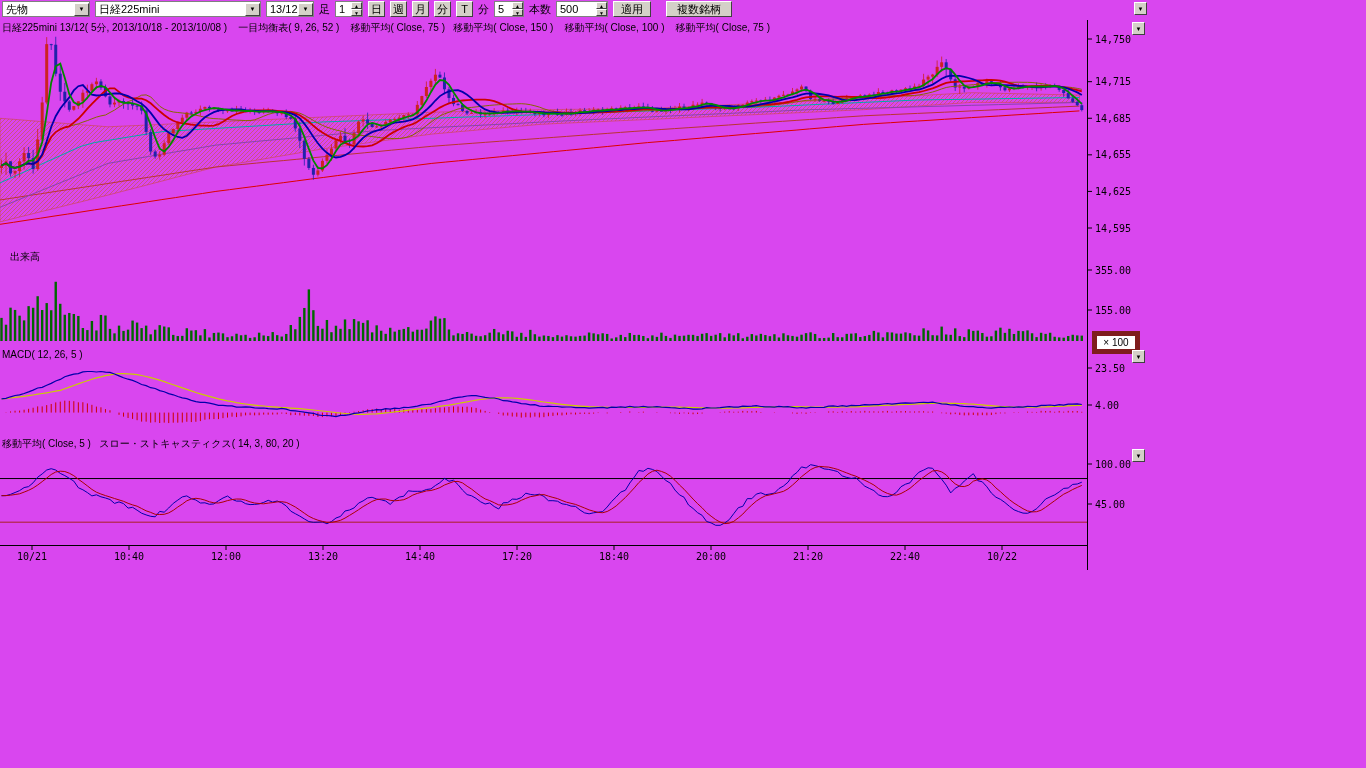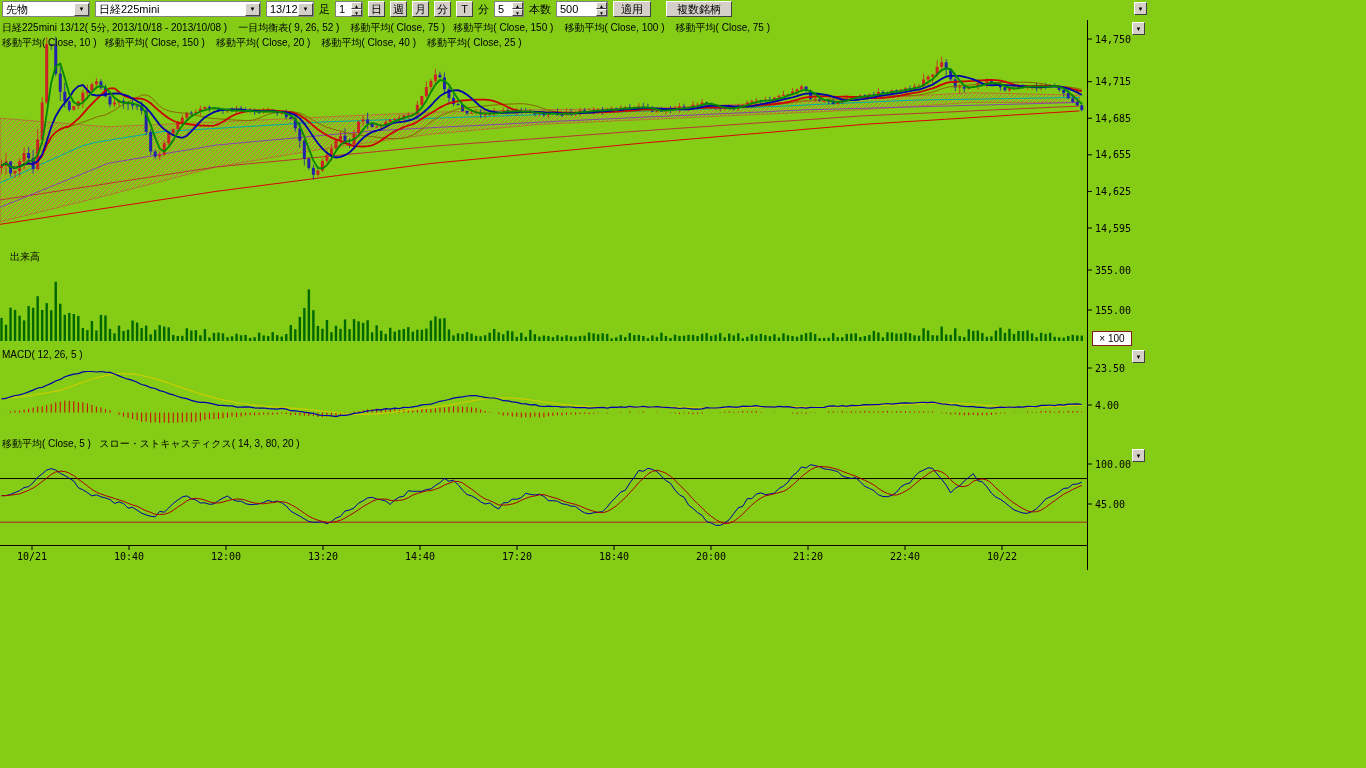--- a/index.html
+++ b/index.html
@@ -1,38 +1,38 @@
 <!DOCTYPE html>
 <html><head>
 <meta charset="utf-8">
 <style>
   html,body{margin:0;padding:0;width:1366px;height:768px;background:#ffffff;overflow:hidden;
     font-family:"Liberation Sans","DejaVu Sans",sans-serif;}
-  #stage{position:relative;width:1366px;height:768px;background:#84cc16;}
+  #stage{position:relative;width:1366px;height:768px;background:#d946ef;}
   #chart-svg{position:absolute;left:0;top:0;}
   
   #toolbar{position:absolute;left:0;top:0;width:1366px;height:18px;display:flex;align-items:center;
     gap:5px;padding-left:2px;z-index:5;font-size:11px;}
   .w98{background:#d4d0c8;border-top:1px solid #ffffff;border-left:1px solid #ffffff;
     border-right:1px solid #404040;border-bottom:1px solid #404040;box-sizing:border-box;}
   .combo{display:flex;align-items:center;height:16px;background:#fff;border:1px solid #808080;
     box-sizing:border-box;padding-left:3px;}
   .combo .caret{margin-left:auto;width:15px;height:13px;display:flex;align-items:center;justify-content:center;
     font-size:6px;color:#000;}
   .spin{display:flex;align-items:center;height:16px;background:#fff;border:1px solid #808080;
     box-sizing:border-box;padding-left:3px;}
   .spin .arrows{margin-left:auto;display:flex;flex-direction:column;width:11px;}
   .spin .arrows span{height:7px;display:flex;align-items:center;justify-content:center;font-size:5px;}
   .tbtn{height:16px;display:flex;align-items:center;justify-content:center;padding:0 3px;cursor:default;}
   .lbl{color:#000;}
   
   .ovl{position:absolute;color:#000;font-size:10px;line-height:12px;white-space:pre;z-index:3;}
   .panebtn{position:absolute;width:13px;height:13px;display:flex;align-items:center;justify-content:center;
     font-size:6px;z-index:6;}
-  #mult-box{position:absolute;left:1092px;top:331px;width:38px;height:13px;border:1px solid #7f1d1d;
+  #mult-box{position:absolute;left:1092px;top:331px;width:38px;height:13px;border:5px solid #7f1d1d;
     background:#fff;font-size:10px;display:flex;align-items:center;justify-content:center;z-index:4;}
 </style>
 </head>
 <body>
 <div id="stage">
 
   <div id="toolbar">
     <div class="combo" style="width:88px">
       <span>先物</span>
       <span class="caret w98">▼</span>
@@ -1079,21 +1079,20 @@
       <text x="711" y="560" text-anchor="middle" font-size="10" fill="#000" font-family="&quot;DejaVu Sans Mono&quot;,monospace">20:00</text>
       <line x1="808" y1="545" x2="808" y2="550" stroke="#000" stroke-width="1"></line>
       <text x="808" y="560" text-anchor="middle" font-size="10" fill="#000" font-family="&quot;DejaVu Sans Mono&quot;,monospace">21:20</text>
       <line x1="905" y1="545" x2="905" y2="550" stroke="#000" stroke-width="1"></line>
       <text x="905" y="560" text-anchor="middle" font-size="10" fill="#000" font-family="&quot;DejaVu Sans Mono&quot;,monospace">22:40</text>
       <line x1="1002" y1="545" x2="1002" y2="550" stroke="#000" stroke-width="1"></line>
       <text x="1002" y="560" text-anchor="middle" font-size="10" fill="#000" font-family="&quot;DejaVu Sans Mono&quot;,monospace">10/22</text>
     </svg>
 
   <div class="ovl" style="left:2px;top:22px">日経225mini 13/12( 5分, 2013/10/18 - 2013/10/08 )    一目均衡表( 9, 26, 52 )    移動平均( Close, 75 )   移動平均( Close, 150 )    移動平均( Close, 100 )    移動平均( Close, 75 )</div>
-  <div class="ovl" style="left:2px;top:37px">移動平均( Close, 10 )   移動平均( Close, 150 )    移動平均( Close, 20 )    移動平均( Close, 40 )    移動平均( Close, 25 )</div>
   <div class="ovl" style="left:10px;top:251px">出来高</div>
   <div class="ovl" style="left:2px;top:349px">MACD( 12, 26, 5 )</div>
   <div class="ovl" style="left:2px;top:438px">移動平均( Close, 5 )   スロー・ストキャスティクス( 14, 3, 80, 20 )</div>
   <div id="mult-box">× 100</div>
 
   <div class="panebtn w98" style="left:1132px;top:22px">▼</div>
   <div class="panebtn w98" style="left:1132px;top:350px">▼</div>
   <div class="panebtn w98" style="left:1132px;top:449px">▼</div>
 
 </div>

